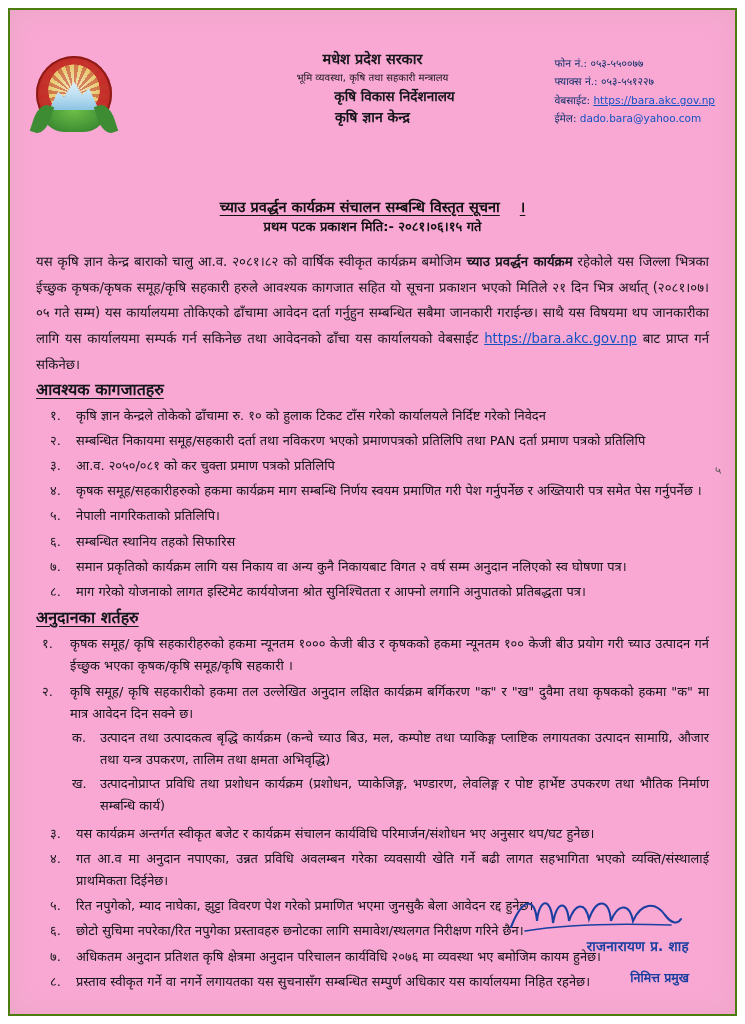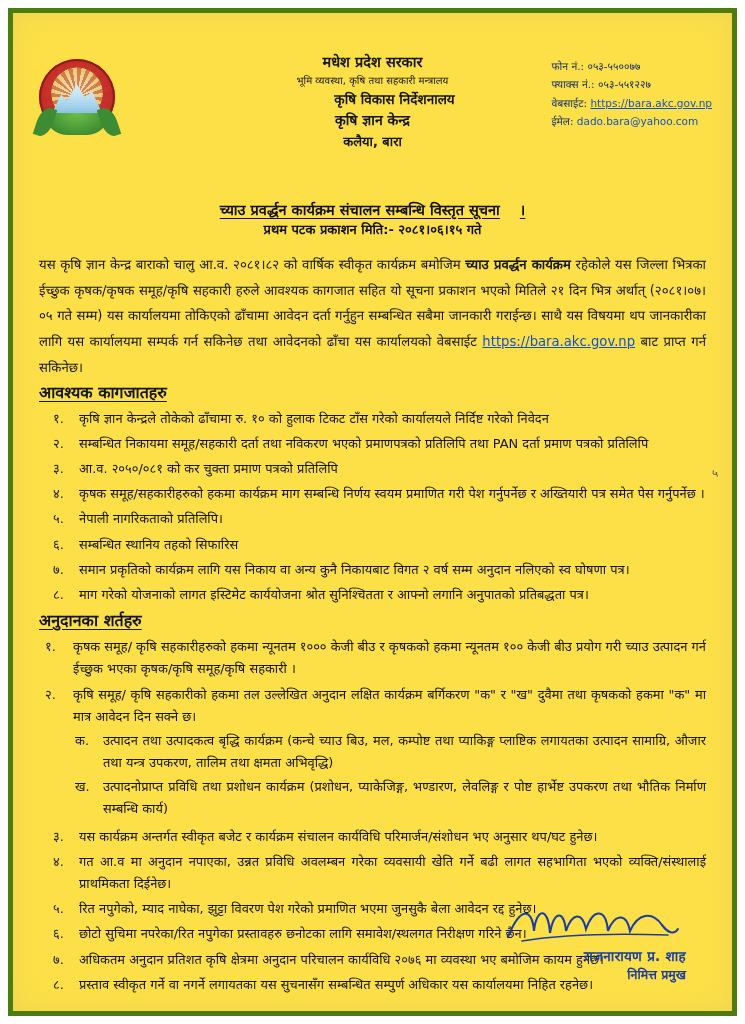--- a/index.html
+++ b/index.html
@@ -17,22 +17,22 @@
     background: #ffffff;
     overflow: hidden;
     box-sizing: border-box;
   }
   .paper {
     position: absolute;
     left: 8px;
     top: 8px;
     right: 8px;
     bottom: 8px;
-    background: #fde047;
-    border: 5px solid #4d7c0f;
+    background: #f9a8d4;
+    border: 2px solid #4d7c0f;
     box-shadow: inset 0 0 28px rgba(170,160,135,0.18);
     overflow: hidden;
   }
   
   .header {
     position: relative;
     padding-top: 38px;
     height: 132px;
   }
   .emblem {
@@ -232,21 +232,21 @@
   .sign-name {
     font-size: 13.5px;
     font-weight: 700;
     color: #1b3fa0;
     letter-spacing: .3px;
   }
   .sign-role {
     font-size: 12.5px;
     font-weight: 700;
     color: #1b3fa0;
-    margin-top: 1px;
+    margin-top: 14px;
   }
   .margin-mark {
     position: absolute;
     right: 14px;
     top: 452px;
     font-size: 11px;
     color: #555;
     transform: rotate(-12deg);
   }
 </style>
@@ -265,21 +265,20 @@
         <div class="base"></div>
         <div class="leafL"></div>
         <div class="leafR"></div>
       </div>
 
       <div class="gov-lines">
         <div class="l1">मधेश प्रदेश सरकार</div>
         <div class="l2">भूमि व्यवस्था, कृषि तथा सहकारी मन्त्रालय</div>
         <div class="l3">कृषि विकास निर्देशनालय</div>
         <div class="l4">कृषि ज्ञान केन्द्र</div>
-        <div class="l5">कलैया, बारा</div>
       </div>
 
       <div class="contact">
         <div class="row">फोन नं.: ०५३-५५००७७</div>
         <div class="row">फ्याक्स नं.: ०५३-५५१२२७</div>
         <div class="row">
           <span>वेबसाईट:</span>
           <a href="#">https://bara.akc.gov.np</a>
         </div>
         <div class="row">

